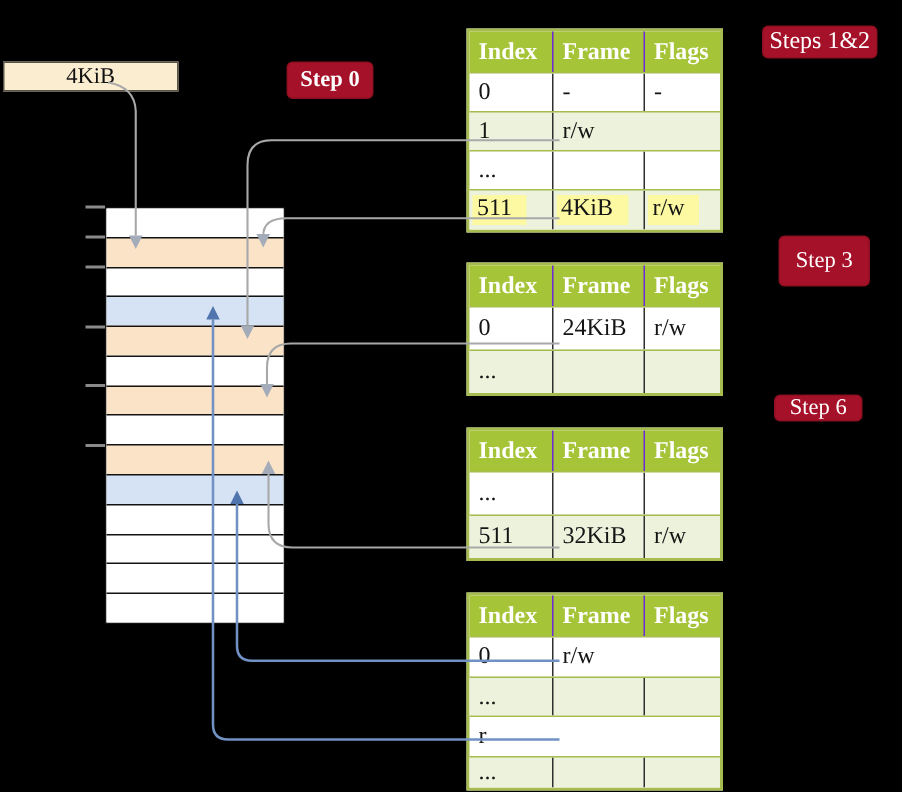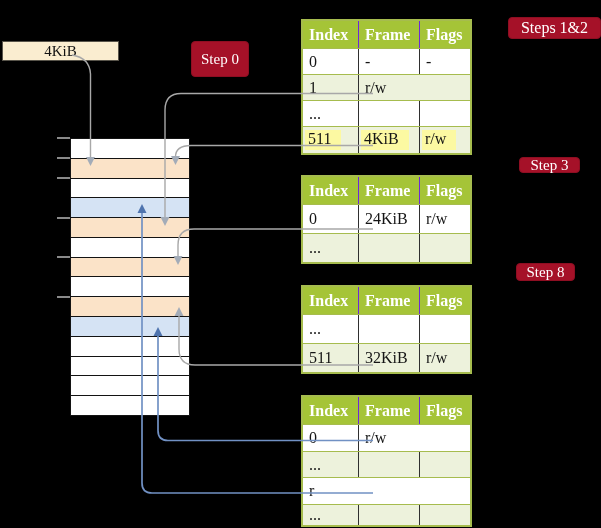--- a/index.html
+++ b/index.html
@@ -8,27 +8,27 @@
 
   
   .legend{position:absolute;left:2px;top:41px;width:117px;height:20px;box-sizing:border-box;
           background:#FAEDD0;border:1px solid #58544a;display:flex;align-items:center;
           justify-content:center;font-size:15px;color:#111;z-index:3;}
 
   
   .badge{position:absolute;background:#A51128;color:#fff;font-size:15px;line-height:1;
          display:flex;align-items:center;justify-content:center;border-radius:4px;
          border:1px solid #8e0e22;box-sizing:border-box;z-index:3;}
-  .badge-step0 {left:191px;top:41px;width:58px;height:36px;}
-  .badge-steps12{left:508px;top:17px;width:93px;height:22px;font-size:16px;}
-  .badge-step3 {left:519px;top:157px;width:61px;height:16px;}
+  .badge-step0 {left:191px;top:41px;width:58px;height:25px;font-weight:bold;}
+  .badge-steps12{left:508px;top:17px;width:77px;height:22px;font-size:16px;}
+  .badge-step3 {left:519px;top:157px;width:61px;height:34px;}
   .badge-step4 {left:516px;top:263px;width:59px;height:18px;}
 
   
-  .ptable{position:absolute;left:301px;width:171px;box-sizing:border-box;
+  .ptable{position:absolute;left:311px;width:171px;box-sizing:border-box;
           border:2px solid #A6BC4E;background:#fff;font-size:16px;color:#151515;z-index:2;}
   .t1{top:19px;} .t2{top:175px;} .t3{top:285px;} .t4{top:395px;}
   .thead{display:flex;height:27px;background:#A5C437;}
   .th{box-sizing:border-box;display:flex;align-items:center;padding-left:6px;
       color:#fff;font-weight:bold;font-size:16px;}
   .th + .th{border-left:1px solid #6d28d9;}
   .trow{display:flex;border-top:1px solid #A6BC4E;overflow:hidden;}
   .td{box-sizing:border-box;display:flex;align-items:center;padding-left:6px;}
   .td + .td{border-left:1px solid #2f2f2f;}
   .c1{width:55px;} .c2{width:61px;} .c3{flex:1;}
@@ -59,21 +59,21 @@
 
 <div class="canvas">
 
   <div class="legend">
     <span>4KiB</span>
   </div>
 
   <div class="badge badge-step0">Step 0</div>
   <div class="badge badge-steps12">Steps 1&amp;2</div>
   <div class="badge badge-step3">Step 3</div>
-  <div class="badge badge-step4">Step 8</div>
+  <div class="badge badge-step4">Step 6</div>
 
   <div class="memory" id="memory-column">
       <div class="mrow white"></div>
       <div class="mrow wheat"></div>
       <div class="mrow white"></div>
       <div class="mrow blue"></div>
       <div class="mrow wheat"></div>
       <div class="mrow white"></div>
       <div class="mrow wheat"></div>
       <div class="mrow white"></div>

